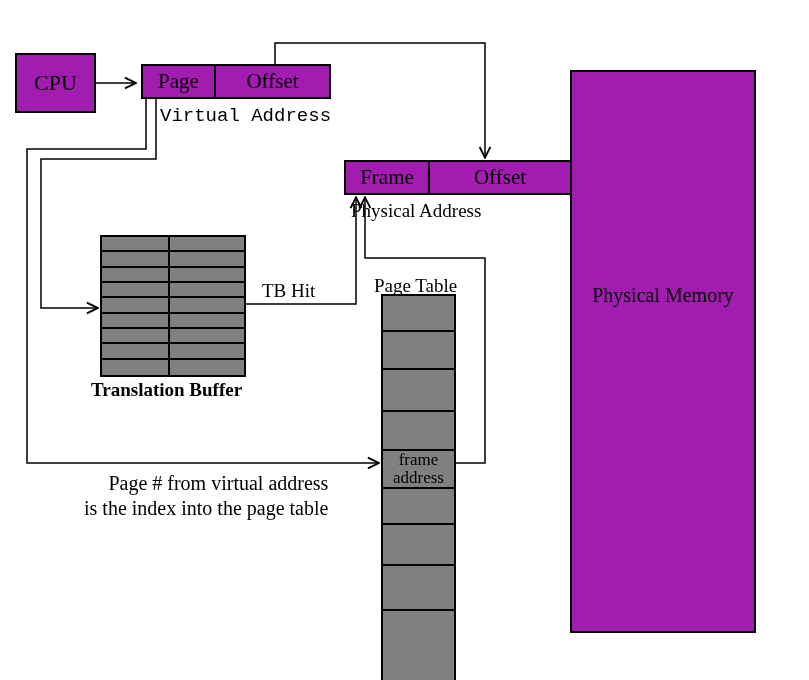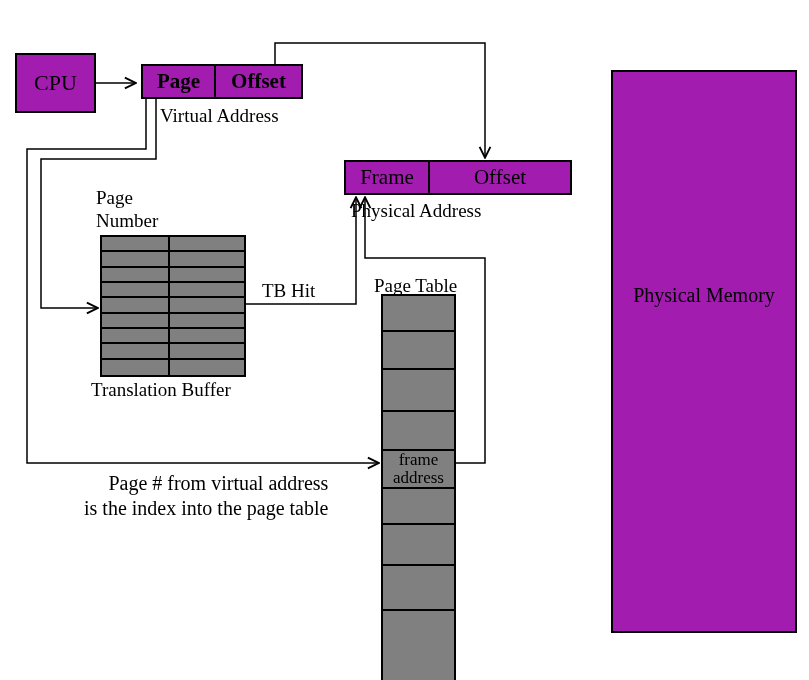--- a/index.html
+++ b/index.html
@@ -115,33 +115,32 @@
     <polyline points="146,99 146,149 27,149 27,463 378,463" fill="none" stroke="#000000" stroke-width="1.5" marker-end="url(#arrow)"></polyline>
     <polyline points="246,304 356,304 356,198" fill="none" stroke="#000000" stroke-width="1.5" marker-end="url(#arrow)"></polyline>
     <polyline points="456,463 485,463 485,258 365,258 365,198" fill="none" stroke="#000000" stroke-width="1.5" marker-end="url(#arrow)"></polyline>
     <polyline points="536,174 567,174" fill="none" stroke="#000000" stroke-width="1.5" marker-end="url(#arrow)"></polyline>
   </svg>
 
   <div class="box cpu-box" style="left:15px; top:53px; width:81px; height:60px;">
     <span>CPU</span>
   </div>
 
-  <div class="box split-box" style="left:141px; top:64px; width:162px; height:35px;font-weight:bold;">
+  <div class="box split-box" style="left:141px; top:64px; width:190px; height:35px;">
     <div class="cell first" style="width:73px;">Page</div>
     <div class="cell second">Offset</div>
   </div>
-  <div class="caption" style="left:160px; top:106px;">Virtual Address</div>
+  <div class="caption" style="left:160px; top:106px;font-family:Liberation Mono, monospace;">Virtual Address</div>
 
   <div class="box split-box" style="left:344px; top:160px; width:228px; height:35px;">
     <div class="cell first" style="width:84px;">Frame</div>
     <div class="cell second">Offset</div>
   </div>
   <div class="caption" style="left:351px; top:201px;">Physical Address</div>
 
-  <div class="wrap-label" style="left:96px; top:186px; width:70px;">Page Number</div>
 
   <div class="tlb">
     <div class="tlb-cell"></div>
       <div class="tlb-cell"></div>
     <div class="tlb-cell"></div>
       <div class="tlb-cell"></div>
     <div class="tlb-cell"></div>
       <div class="tlb-cell"></div>
     <div class="tlb-cell"></div>
       <div class="tlb-cell"></div>
@@ -149,38 +148,38 @@
       <div class="tlb-cell"></div>
     <div class="tlb-cell"></div>
       <div class="tlb-cell"></div>
     <div class="tlb-cell"></div>
       <div class="tlb-cell"></div>
     <div class="tlb-cell"></div>
       <div class="tlb-cell"></div>
     <div class="tlb-cell"></div>
       <div class="tlb-cell"></div>
   </div>
-  <div class="caption" style="left:91px; top:380px;">Translation Buffer</div>
+  <div class="caption" style="left:91px; top:380px;font-weight:bold;">Translation Buffer</div>
 
   <div class="caption" style="left:262px; top:281px;">TB Hit</div>
 
   <div class="caption" style="left:374px; top:276px;text-align:right;">Page Table</div>
   <div class="ptable">
     <div class="pt-cell"></div>
     <div class="pt-cell"></div>
     <div class="pt-cell"></div>
     <div class="pt-cell"></div>
     <div class="pt-cell pt-frame">frame address</div>
     <div class="pt-cell"></div>
     <div class="pt-cell"></div>
     <div class="pt-cell"></div>
     <div class="pt-cell"></div>
   </div>
 
-  <div class="box pm-box" style="left:570px; top:70px; width:186px; height:563px;margin-left:41px;">
+  <div class="box pm-box" style="left:570px; top:70px; width:186px; height:563px;">
     <div class="pm-label">Physical Memory</div>
   </div>
 
   <div class="abs" style="left:84px; top:471px; font-size:20px; line-height:25px;text-align:right;">
     <div>Page # from virtual address</div>
     <div>is the index into the page table</div>
   </div>
 
 </div>
 

